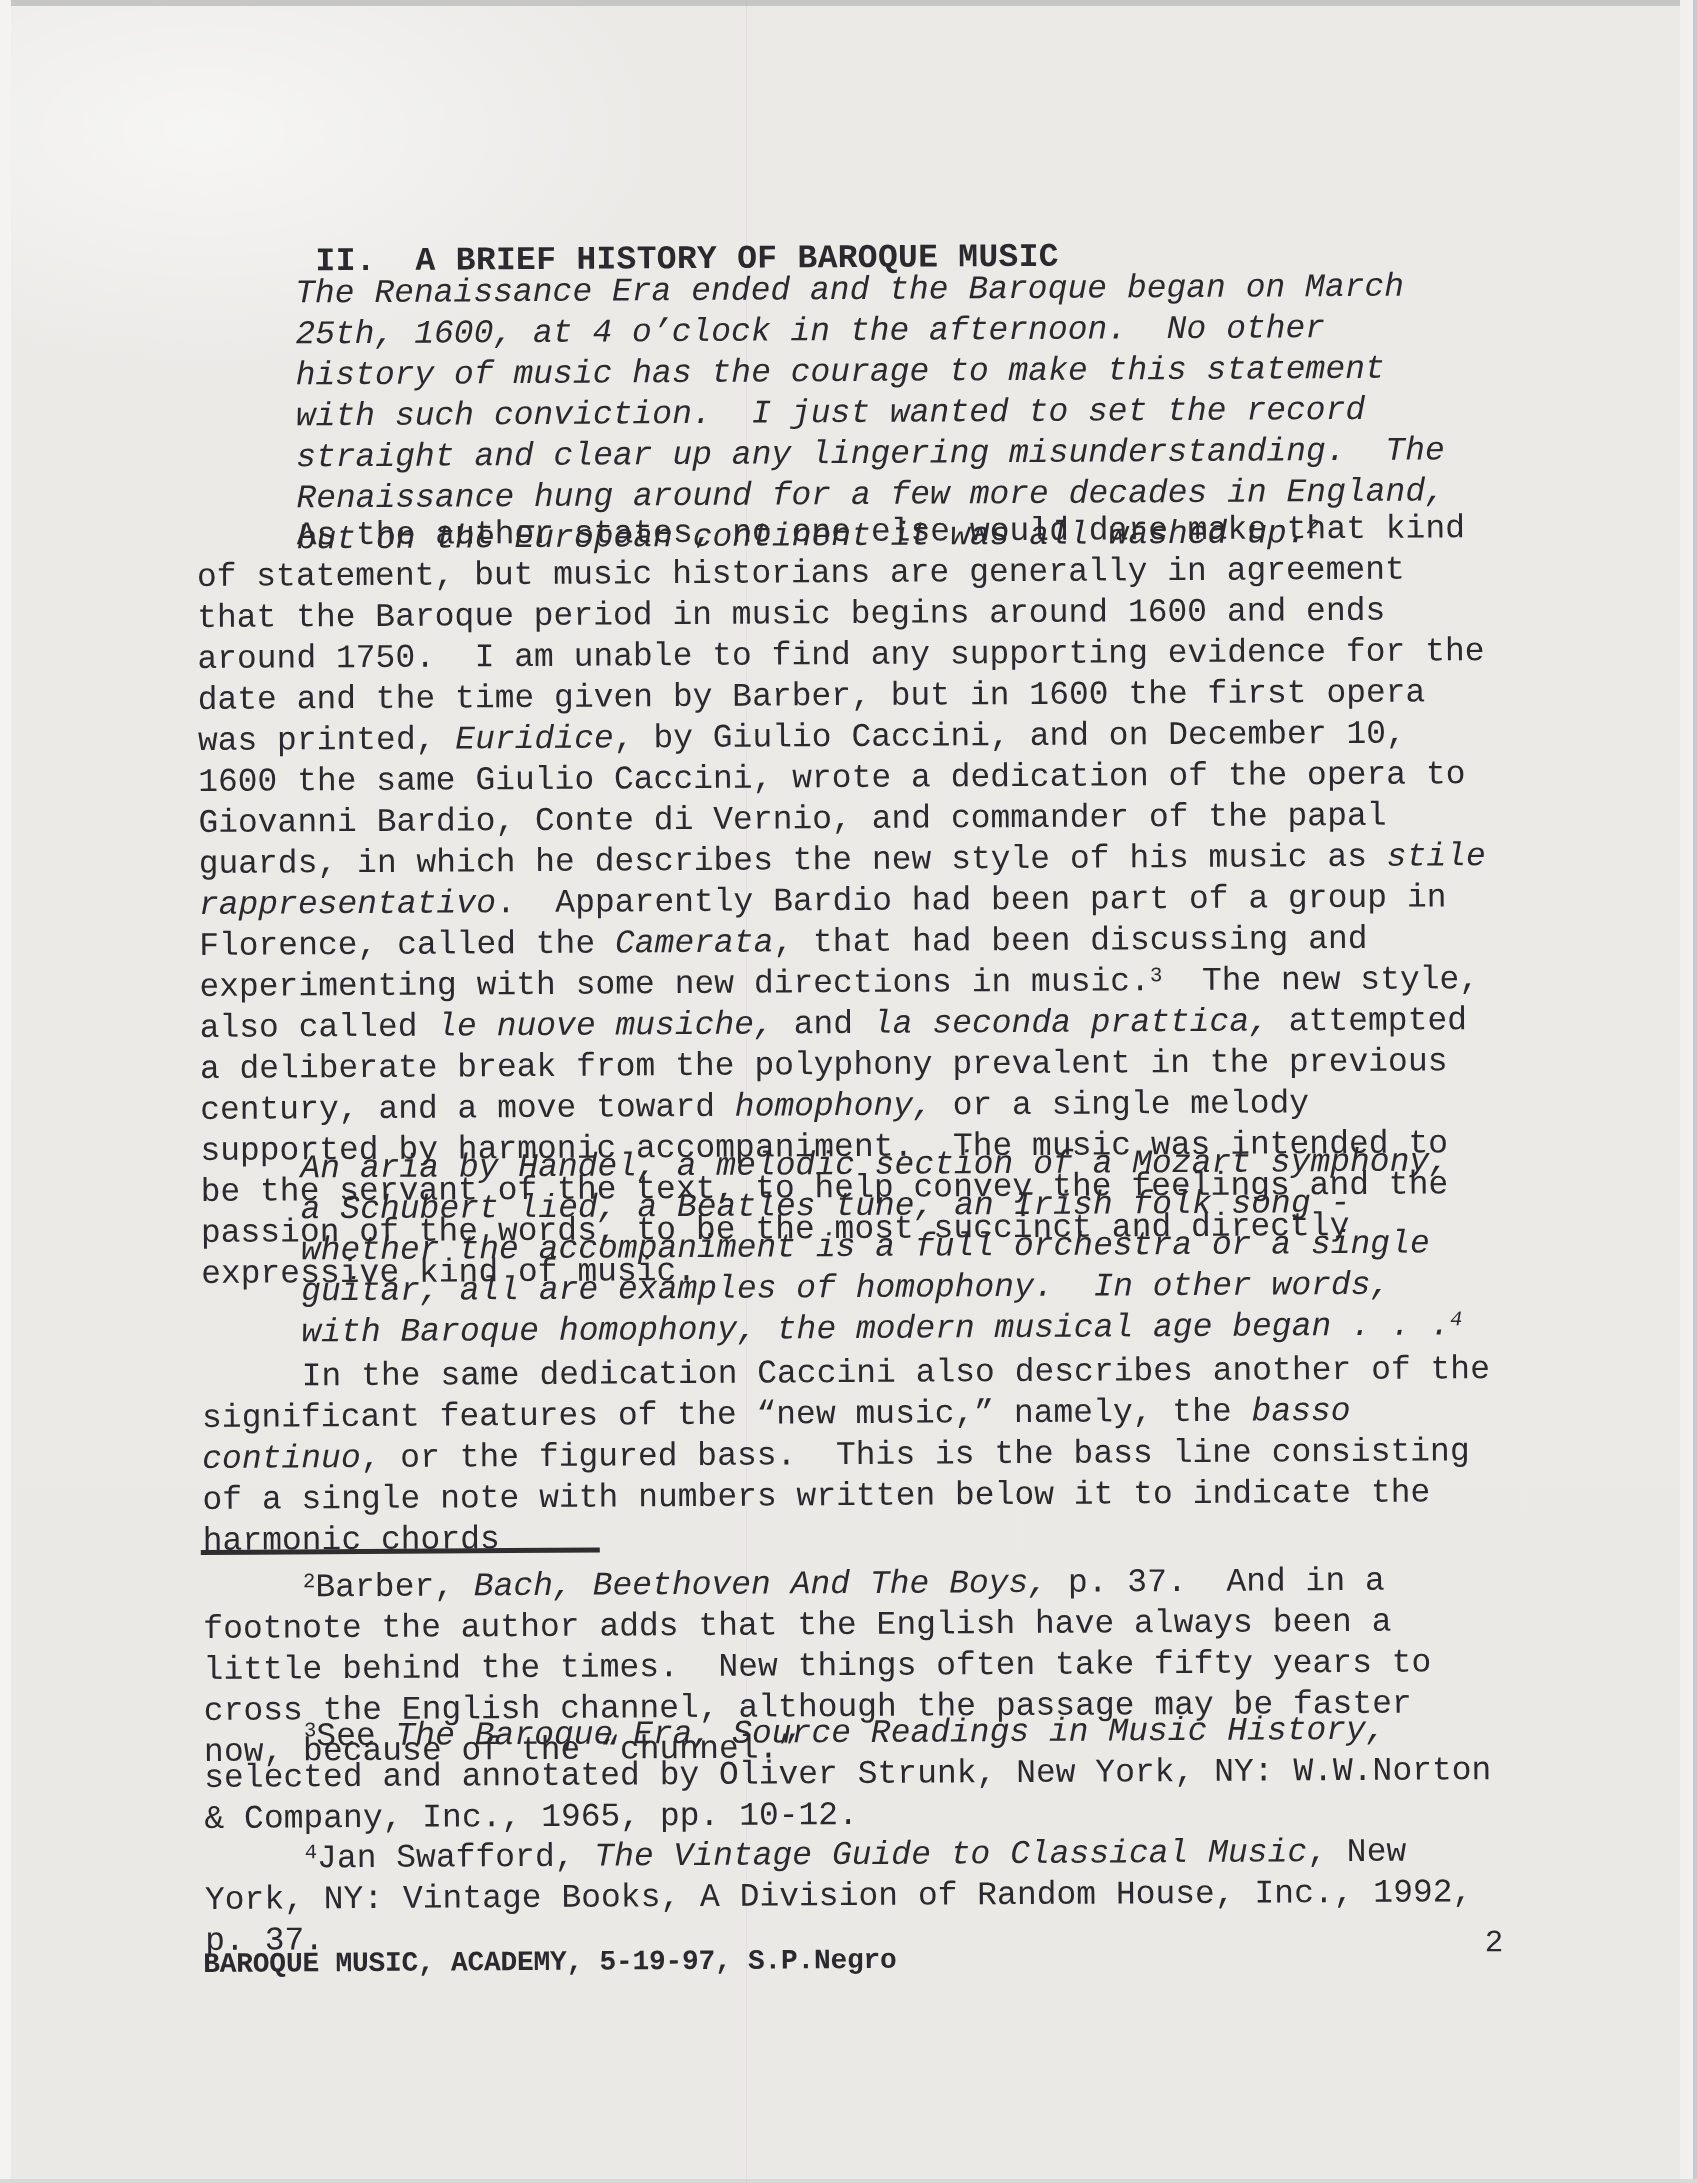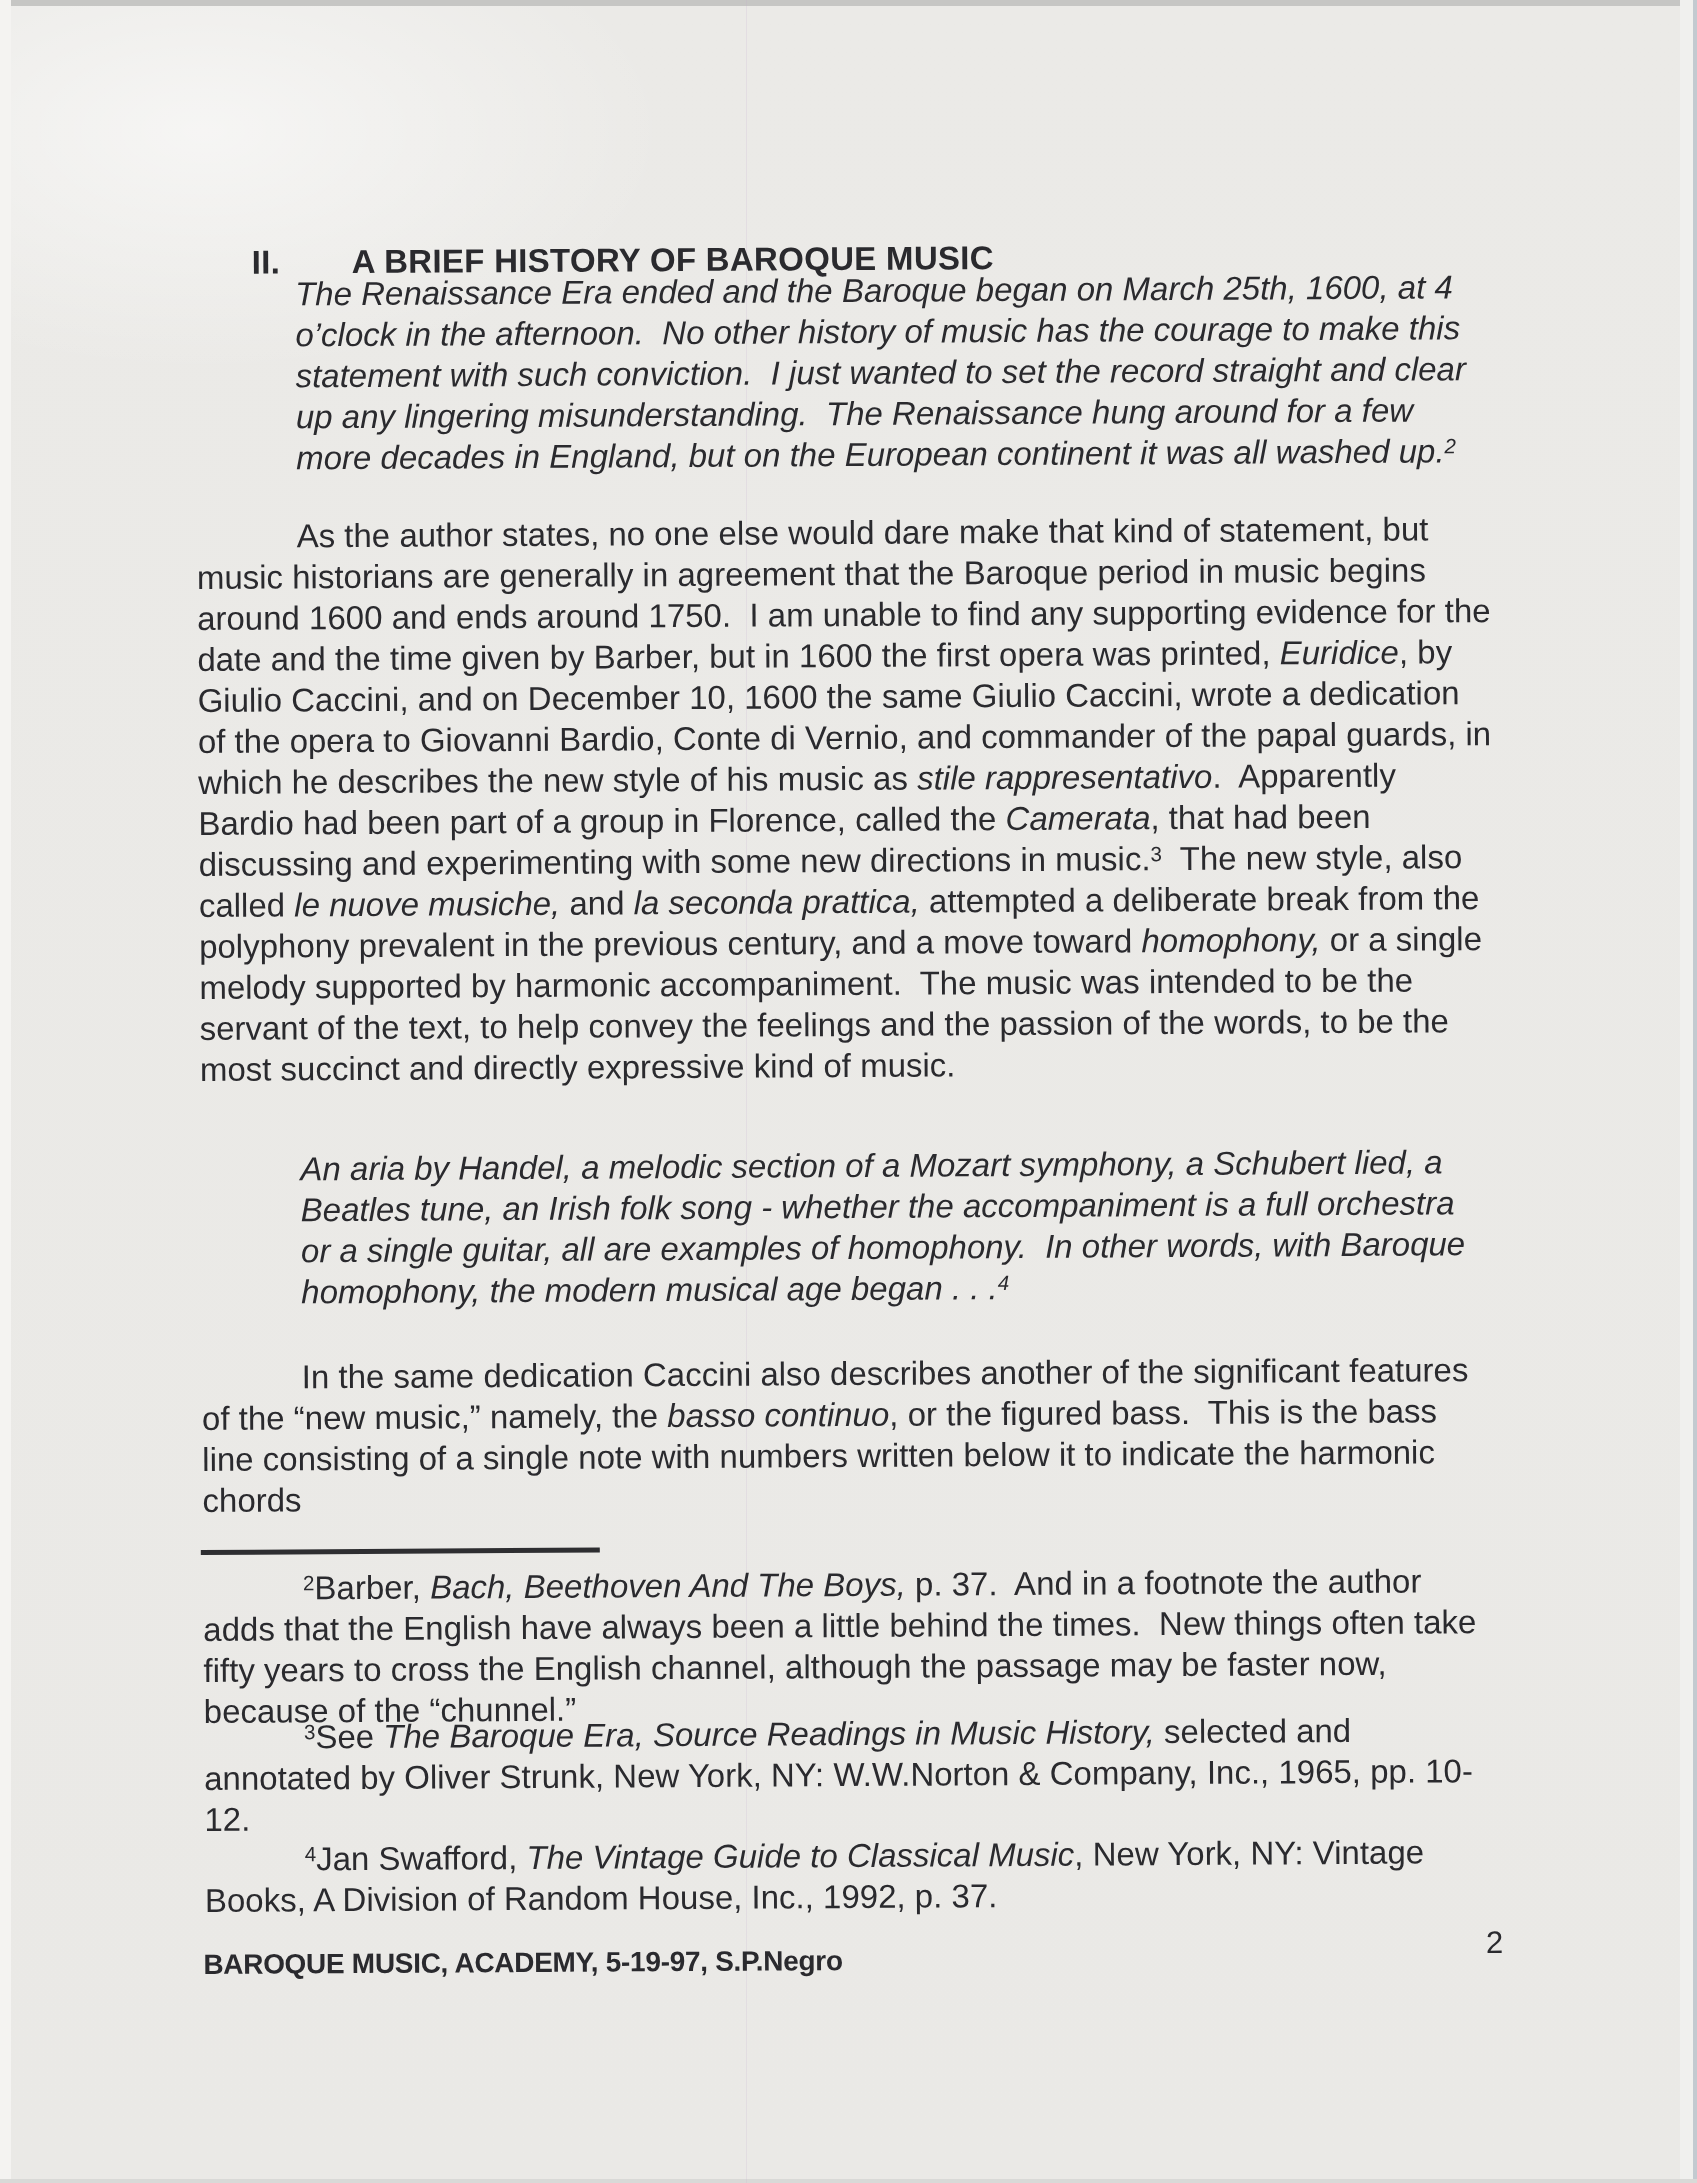--- a/index.html
+++ b/index.html
@@ -4,21 +4,21 @@
 <style>
   html, body { margin: 0; padding: 0; background: #9a9a98; }
   .page {
     position: relative;
     width: 1697px;
     height: 2183px;
     overflow: hidden;
     background:
       radial-gradient(ellipse 666px 346px at 12% 6%, rgba(255,255,255,0.55), rgba(255,255,255,0) 70%),
       linear-gradient(#ebeae7, #eae9e6);
-    font-family: Liberation Sans, sans-serif;
+    font-family: Liberation Mono, monospace;
     color: #2a2a2e;
   }
   .content {
     position: absolute;
     inset: 0;
     transform: rotate(-0.35deg);
     transform-origin: 849px 1092px;
   }
   .block {
     position: absolute;

